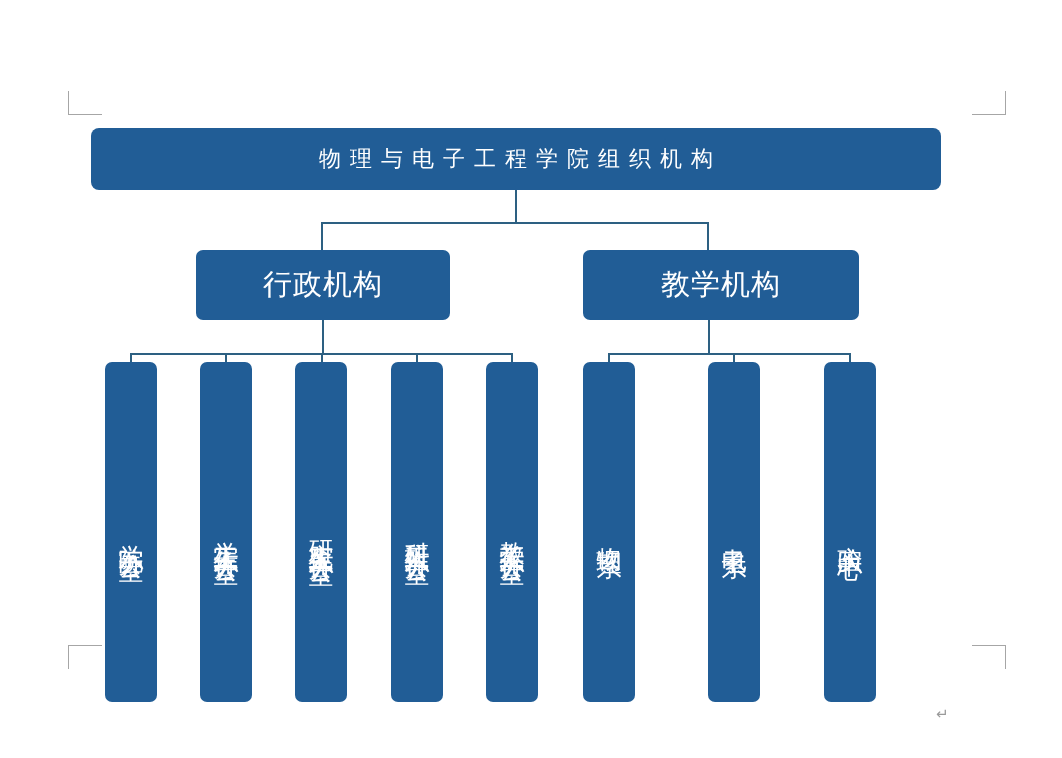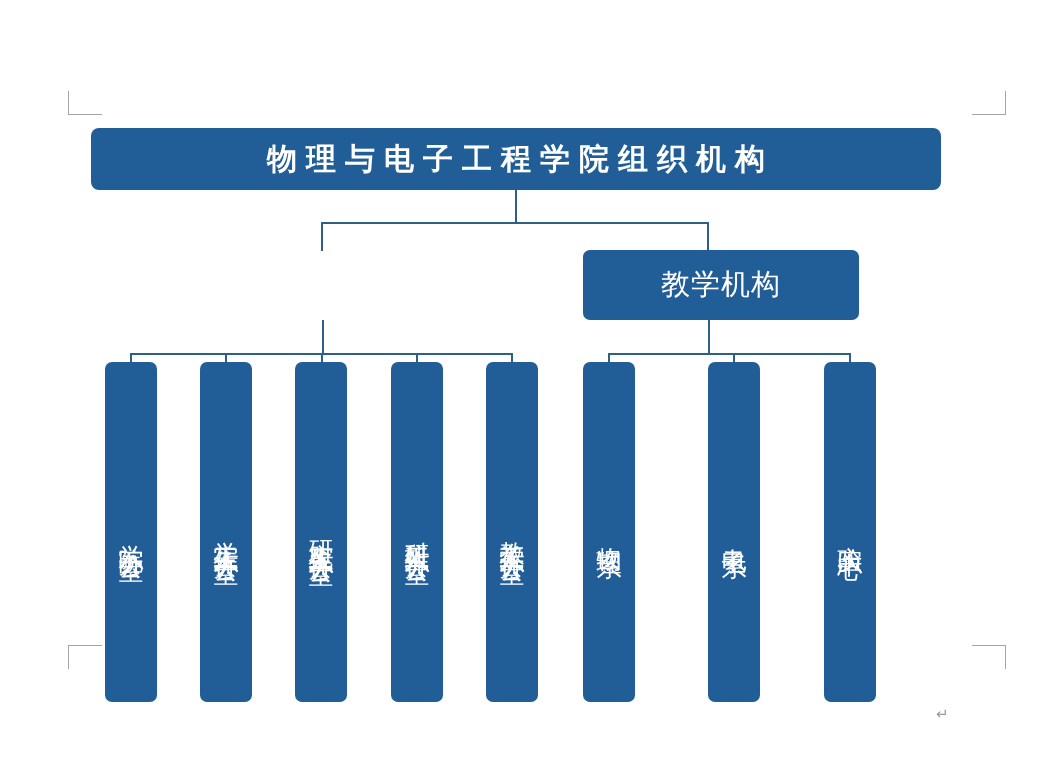--- a/index.html
+++ b/index.html
@@ -66,24 +66,24 @@
   }
 
   .node.title {
     left: 91px;
     top: 128px;
     width: 850px;
     height: 62px;
     border-radius: 8px;
   }
   .node.title .label {
-    font-size: 30px;
+    font-size: 22px;
     letter-spacing: 9px;
     text-indent: 9px;
-    font-weight: 700;
+    font-weight: 400;
     white-space: nowrap;
   }
 
   .node.lvl2 {
     top: 250px;
     height: 70px;
   }
   .node.lvl2.admin    { left: 196px; width: 254px; }
   .node.lvl2.teaching { left: 583px; width: 276px; }
   .node.lvl2 .label {
@@ -138,20 +138,23 @@
   <div class="conn v" style="left:708px; top:320px; height:35px;"></div>
   <div class="conn h" style="left:608px; top:353px; width:243px;"></div>
   <div class="conn v" style="left:608px; top:353px; height:10px;"></div>
   <div class="conn v" style="left:733px; top:353px; height:10px;"></div>
   <div class="conn v" style="left:849px; top:353px; height:10px;"></div>
 
   <div class="node title">
     <span class="label">物理与电子工程学院组织机构</span>
   </div>
 
+  <div class="node lvl2 admin">
+    <span class="label">行政机构</span>
+  </div>
   <div class="node lvl2 teaching">
     <span class="label">教学机构</span>
   </div>
 
   <div class="node leaf" style="left:105px;">
     <span class="label">学院办公室</span>
   </div>
   <div class="node leaf" style="left:200px;">
     <span class="label">学生工作办公室</span>
   </div>

